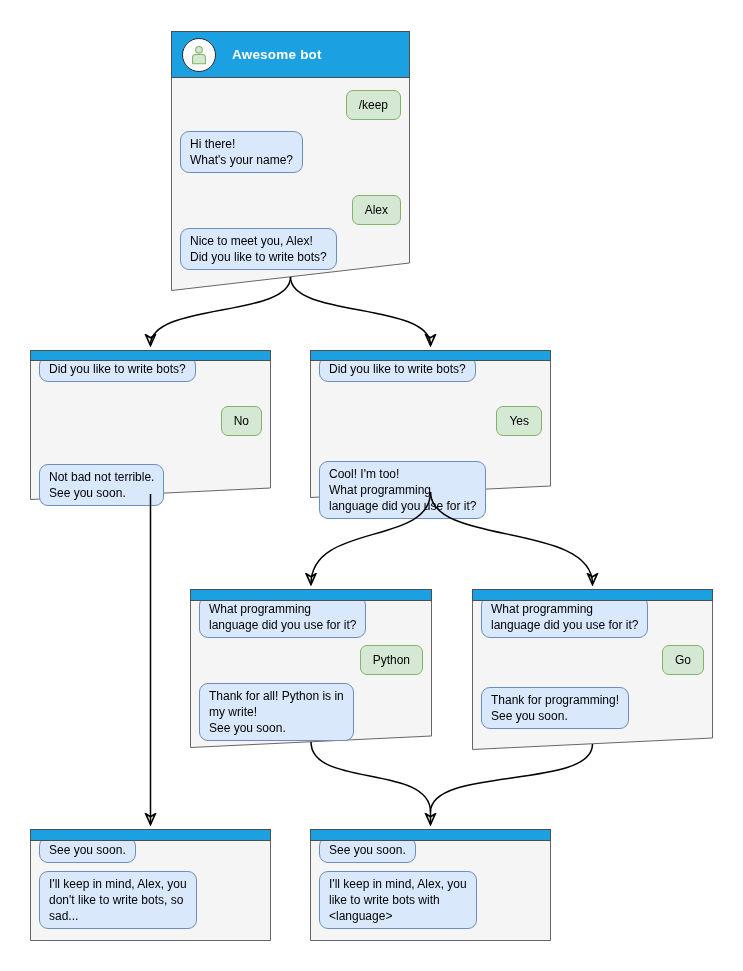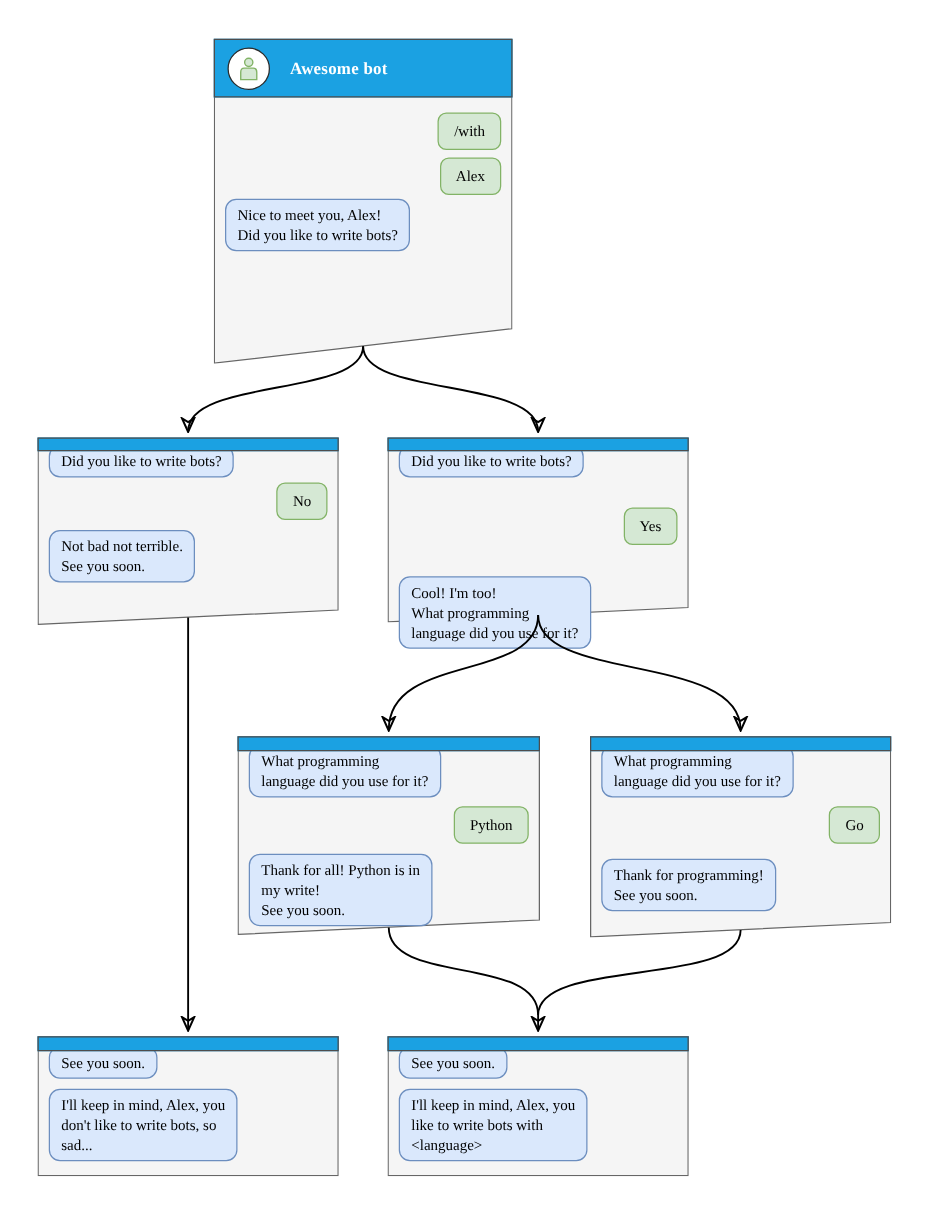--- a/index.html
+++ b/index.html
@@ -1,18 +1,18 @@
 <!DOCTYPE html>
 <html style="--accent: #1ba1e2; --header-text: #ffffff; --panel-fill: #f5f5f5; --panel-border: #666666; --bot-bubble-fill: #dae8fc; --bot-bubble-border: #6c8ebf; --user-bubble-fill: #d5e8d4; --user-bubble-border: #82b366; --arrow: #000000;"><head>
 <meta charset="utf-8">
 <style>
   html,body{margin:0;padding:0;background:#fff;}
   .canvas{
     position:relative;width:743px;height:971px;background:#fff;overflow:hidden;
-    font-family:Liberation Serif, serif;color:#000;
+    font-family:Liberation Sans, sans-serif;color:#000;
   }
   .panel{position:absolute;}
   .panel-bg{position:absolute;left:0;top:0;}
   .bar{
     position:absolute;left:0;top:0;right:0;z-index:3;
     background:var(--accent,#1ba1e2);
     border:1px solid #4d4d4d;box-sizing:border-box;
   }
   .chat-header{
     position:absolute;left:0;top:0;right:0;height:47px;z-index:3;
@@ -65,36 +65,38 @@
     <div class="chat-header">
       <div class="avatar">
         <svg width="22" height="22" viewBox="0 0 24 24">
           <circle cx="12" cy="6.4" r="3.6" fill="#d5e8d4" stroke="#82b366" stroke-width="1.2"></circle>
           <path d="M5,21.5 L5,15 Q5,11.5 8,11.5 L16,11.5 Q19,11.5 19,15 L19,21.5 Z" fill="#d5e8d4" stroke="#82b366" stroke-width="1.2"></path>
         </svg>
       </div>
       <div class="chat-title">Awesome bot</div>
     </div>
     <div class="body" style="top:47px;">
-      <div class="bubble user" style="margin-top:12px">/with</div>
-      <div class="bubble user" style="margin-top:6px">Alex</div>
+      <div class="bubble user" style="margin-top:12px">/keep</div>
+      <div class="bubble bot" style="margin-top:11px">Hi there!
+What's your name?</div>
+      <div class="bubble user" style="margin-top:22px">Alex</div>
       <div class="bubble bot" style="margin-top:3px">Nice to meet you, Alex!
 Did you like to write bots?</div>
     </div>
   </div>
 
   <div class="panel" style="left:30px;top:350px;width:241px;height:150px;">
     <svg class="panel-bg" width="241" height="150">
       <polygon points="0.5,0.5 240.5,0.5 240.5,138 0.5,149.5" fill="#f5f5f5" stroke="#666666" stroke-width="1"></polygon>
     </svg>
     <div class="bar" style="height:11px"></div>
     <div class="body" style="top:11px;">
       <div class="bubble bot tuck">Did you like to write bots?</div>
-      <div class="bubble user" style="margin-top:4px">No</div>
-      <div class="bubble bot" style="margin-top:8px">Not bad not terrible.
+      <div class="bubble user" style="margin-top:24px">No</div>
+      <div class="bubble bot" style="margin-top:28px">Not bad not terrible.
 See you soon.</div>
     </div>
   </div>
 
   <div class="panel" style="left:310px;top:350px;width:241px;height:148px;">
     <svg class="panel-bg" width="241" height="148">
       <polygon points="0.5,0.5 240.5,0.5 240.5,136 0.5,147.5" fill="#f5f5f5" stroke="#666666" stroke-width="1"></polygon>
     </svg>
     <div class="bar" style="height:11px"></div>
     <div class="body" style="top:11px;">

